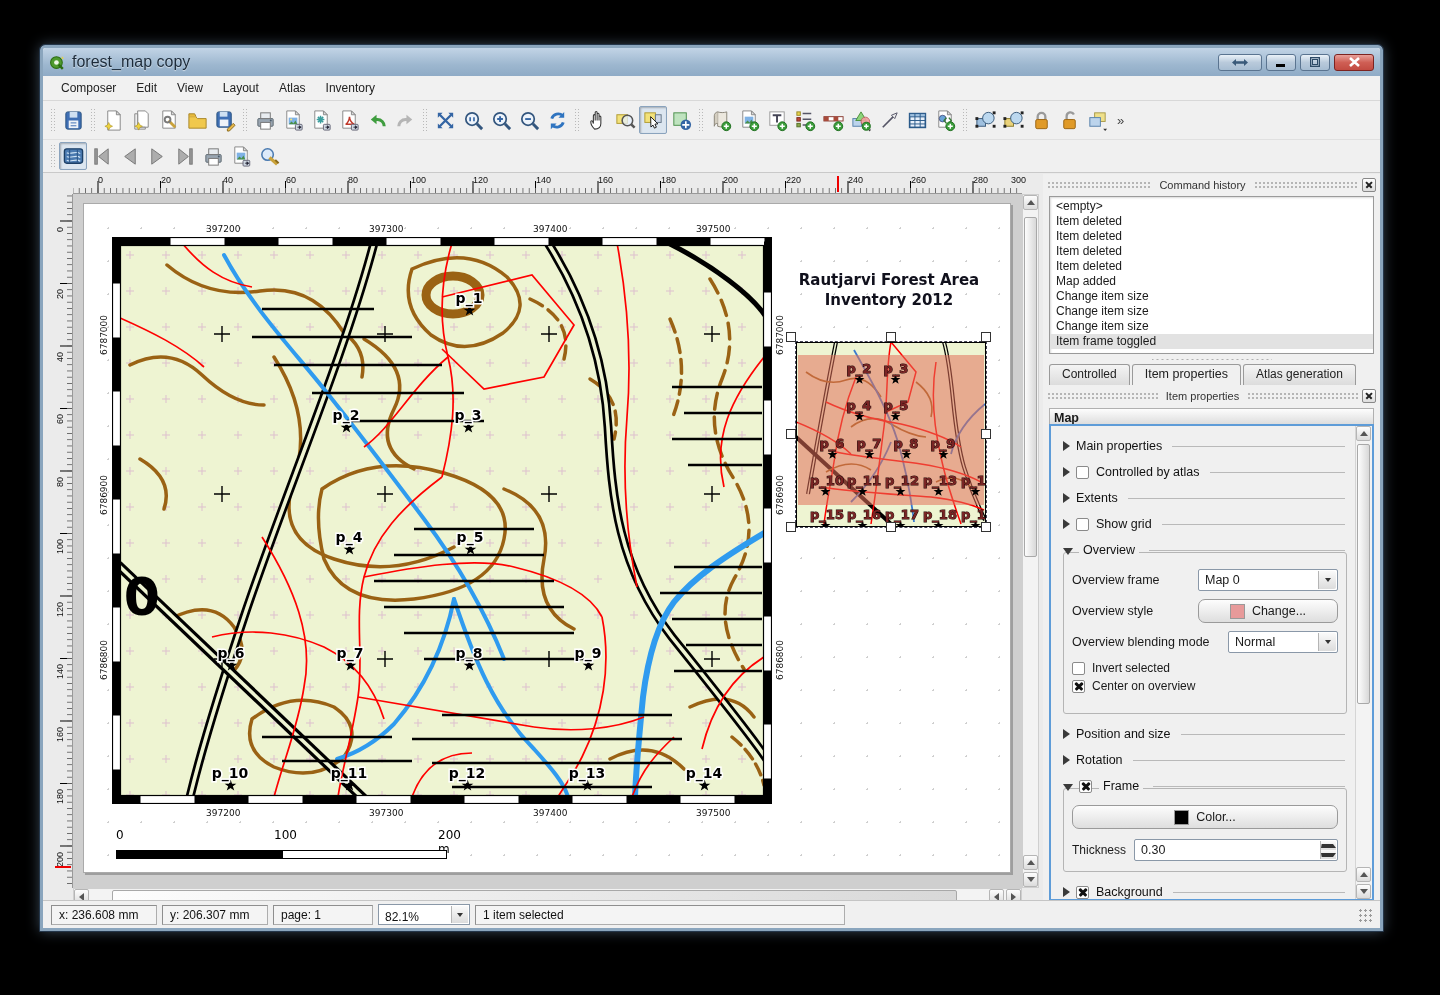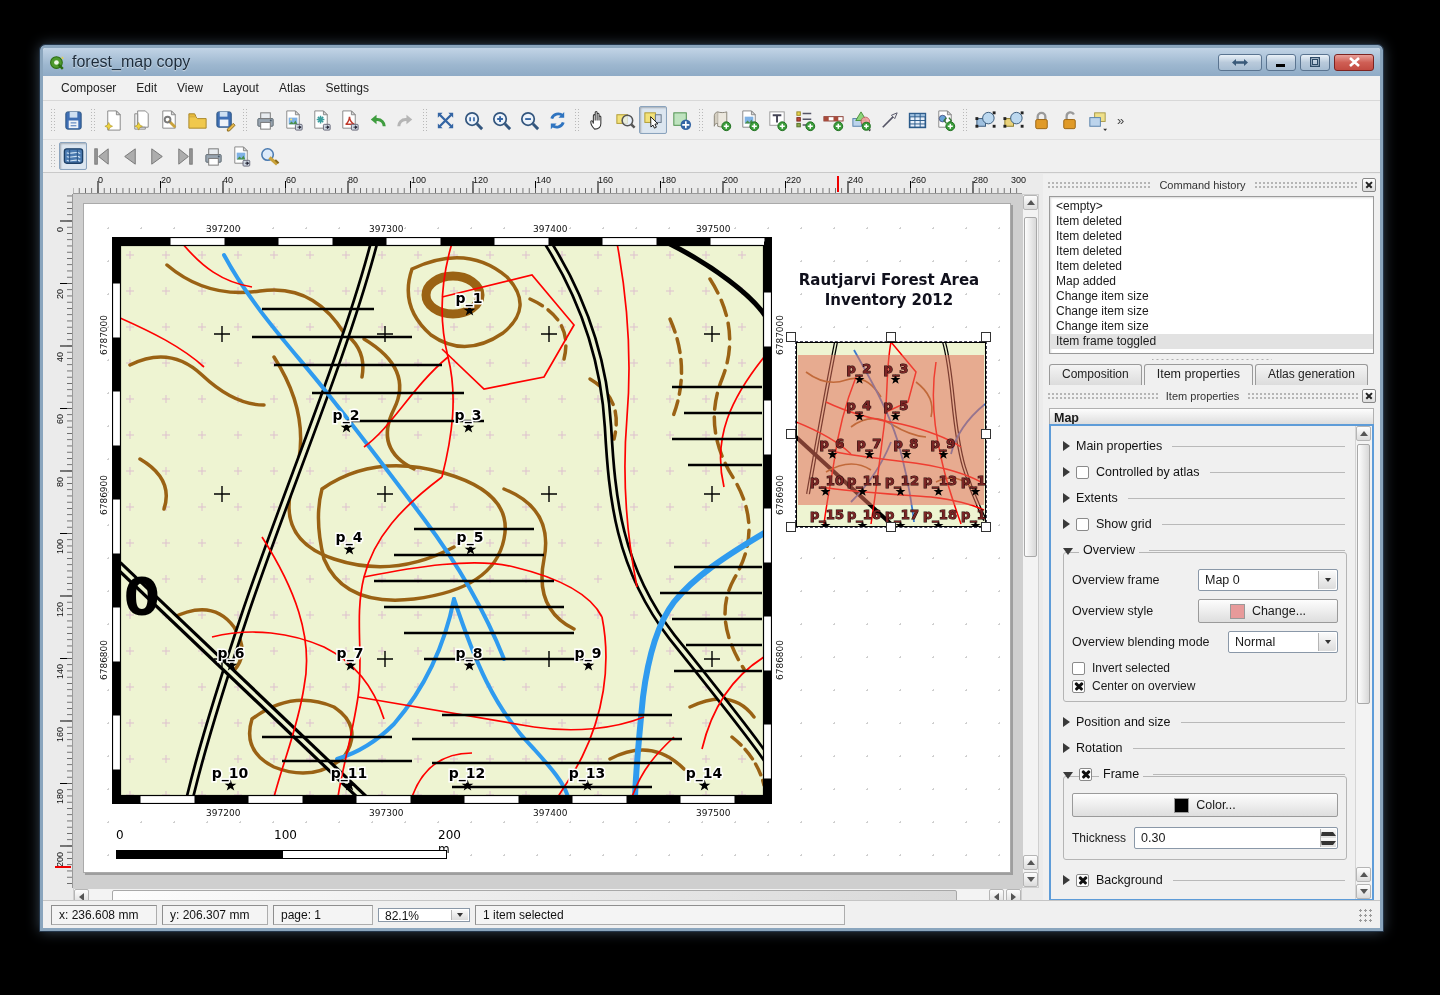--- a/index.html
+++ b/index.html
@@ -87,32 +87,32 @@
   .cb.checked:before,.cb.checked:after{content:"";position:absolute;left:0.5px;right:0.5px;top:4.7px;height:2.6px;background:#111;border-radius:1px;}
   .cb.checked:before{transform:rotate(45deg);}
   .cb.checked:after{transform:rotate(-45deg);}
   .seclabel{font-size:12.5px;color:#111;white-space:nowrap;}
   .secline{flex:1;height:1px;background:#b9b9b9;margin:0 4px 0 10px;}
   .groupbox{border:1px solid #b5b5b5;border-radius:3px;margin:-14px 2px 10px 2px;padding:16px 8px 8px 8px;}
   .frow{display:flex;align-items:center;margin-bottom:8px;}
   .flabel{flex:1;font-size:12.5px;}
   .combo{width:140px;height:22px;background:#fff;border:1px solid #8a98a8;border-radius:2px;display:flex;align-items:center;padding-left:6px;position:relative;font-size:12.5px;}
   .combo .cbtn{position:absolute;right:1px;top:1px;bottom:1px;width:18px;background:linear-gradient(#fafafa,#dcdcdc);border-left:1px solid #b5b5b5;display:flex;align-items:center;justify-content:center;border-radius:0 2px 2px 0;}
-  .pushbtn{height:24px;background:linear-gradient(#fdfdfd,#dedede);border:1px solid #9a9a9a;border-radius:2px;display:flex;align-items:center;justify-content:center;font-size:12.5px;gap:7px;}
+  .pushbtn{height:24px;background:linear-gradient(#fdfdfd,#dedede);border:1px solid #9a9a9a;border-radius:7px;display:flex;align-items:center;justify-content:center;font-size:12.5px;gap:7px;}
   .swatch{width:15px;height:15px;border:1px solid #999;}
   .spin{width:218px;height:22px;background:#fff;border:1px solid #8a98a8;border-radius:2px;position:relative;display:flex;align-items:center;padding-left:6px;font-size:12.5px;}
   .spin .sbtns{position:absolute;right:1px;top:1px;bottom:1px;width:16px;display:flex;flex-direction:column;}
   .spin .sbtns div{flex:1;display:flex;align-items:center;justify-content:center;background:linear-gradient(#fafafa,#ddd);border-left:1px solid #b5b5b5;}
   .minitri-up{width:0;height:0;border-left:3.5px solid transparent;border-right:3.5px solid transparent;border-bottom:4.5px solid #333;}
   .minitri-down{width:0;height:0;border-left:3.5px solid transparent;border-right:3.5px solid transparent;border-top:4.5px solid #333;}
   #propscrollbar{position:absolute;right:0;top:0;bottom:0;width:17px;background:#f3f3f3;border-left:1px solid #d5d5d5;}
   
   #statusbar{position:absolute;left:0;right:0;bottom:0;height:28px;background:#f0f0f0;border-top:1px solid #c5c5c5;display:flex;align-items:center;padding:0 8px;gap:5px;font-size:12px;color:#111;}
   .sfield{height:20px;border:1px solid #adadad;border-top-color:#8e8e8e;border-left-color:#8e8e8e;background:#f4f4f4;display:flex;align-items:center;padding:0 7px;}
-  .zoombox{width:92px;height:14px;background:#fff;border:1px solid #8a98a8;position:relative;display:flex;align-items:flex-start;padding-left:6px;}
+  .zoombox{width:92px;height:21px;background:#fff;border:1px solid #8a98a8;position:relative;display:flex;align-items:flex-end;padding-left:6px;}
   .zoombox .cbtn{position:absolute;right:1px;top:1px;bottom:1px;width:17px;background:linear-gradient(#fafafa,#dcdcdc);border-left:1px solid #b5b5b5;display:flex;align-items:center;justify-content:center;}
   .grip-corner{margin-left:auto;width:14px;height:14px;background-image:radial-gradient(#9a9a9a 1.2px,transparent 1.2px);background-size:5px 5px;}
 </style>
 </head>
 <body>
 
 <div id="win">
 
   <div class="titlebar">
     <svg class="appicon" viewBox="0 0 16 16">
@@ -146,21 +146,21 @@
         </div>
     </div>
   </div>
 
   <div class="menubar">
     <span class="menu-item">Composer</span>
     <span class="menu-item">Edit</span>
     <span class="menu-item">View</span>
     <span class="menu-item">Layout</span>
     <span class="menu-item">Atlas</span>
-    <span class="menu-item">Settings</span>
+    <span class="menu-item">Inventory</span>
   </div>
 
   <div class="toolbar" id="tb1">
     <div class="grip"></div>
     <div class="ico">
         <svg viewBox="0 0 24 24">
           <rect x="4" y="3" width="16" height="18" rx="2" fill="#3f6fb4" stroke="#28507e"></rect>
           <rect x="8" y="3" width="8" height="6" fill="#cfe0f2"></rect>
           <rect x="7" y="12" width="10" height="8" fill="#eef2f8"></rect>
           <path d="M9 14.5h6M9 17.5h6" stroke="#3f6fb4"></path>
@@ -829,21 +829,21 @@
         <div class="hitem">Item deleted</div>
         <div class="hitem">Map added</div>
         <div class="hitem">Change item size</div>
         <div class="hitem">Change item size</div>
         <div class="hitem">Change item size</div>
         <div class="hitem selected">Item frame toggled</div>
       </div>
       <div class="splitdots"></div>
 
       <div class="tabs">
-        <div class="tab">Composition</div>
+        <div class="tab">Controlled</div>
         <div class="tab active">Item properties</div>
         <div class="tab">Atlas generation</div>
       </div>
 
       <div class="docktitle">
         <div class="dockdots"></div>
         <span class="cap">Item properties</span>
         <div class="dockdots"></div>
         <div class="dockclose"></div>
       </div>
@@ -907,21 +907,21 @@
                 <span>Normal</span>
                 <div class="cbtn">
                     <div class="minitri-down"></div>
                   </div>
               </div>
             </div>
             <div class="frow" style="margin-bottom:4px">
               <div class="cb"></div>
               <span>Invert selected</span>
             </div>
-            <div class="frow" style="margin-bottom:0">
+            <div class="frow" style="margin-bottom:12px">
               <div class="cb checked"></div>
               <span>Center on overview</span>
             </div>
           </div>
 
           <div class="prow">
             <div class="arr r"></div>
             <span class="seclabel">Position and size</span>
             <div class="secline"></div>
           </div>

